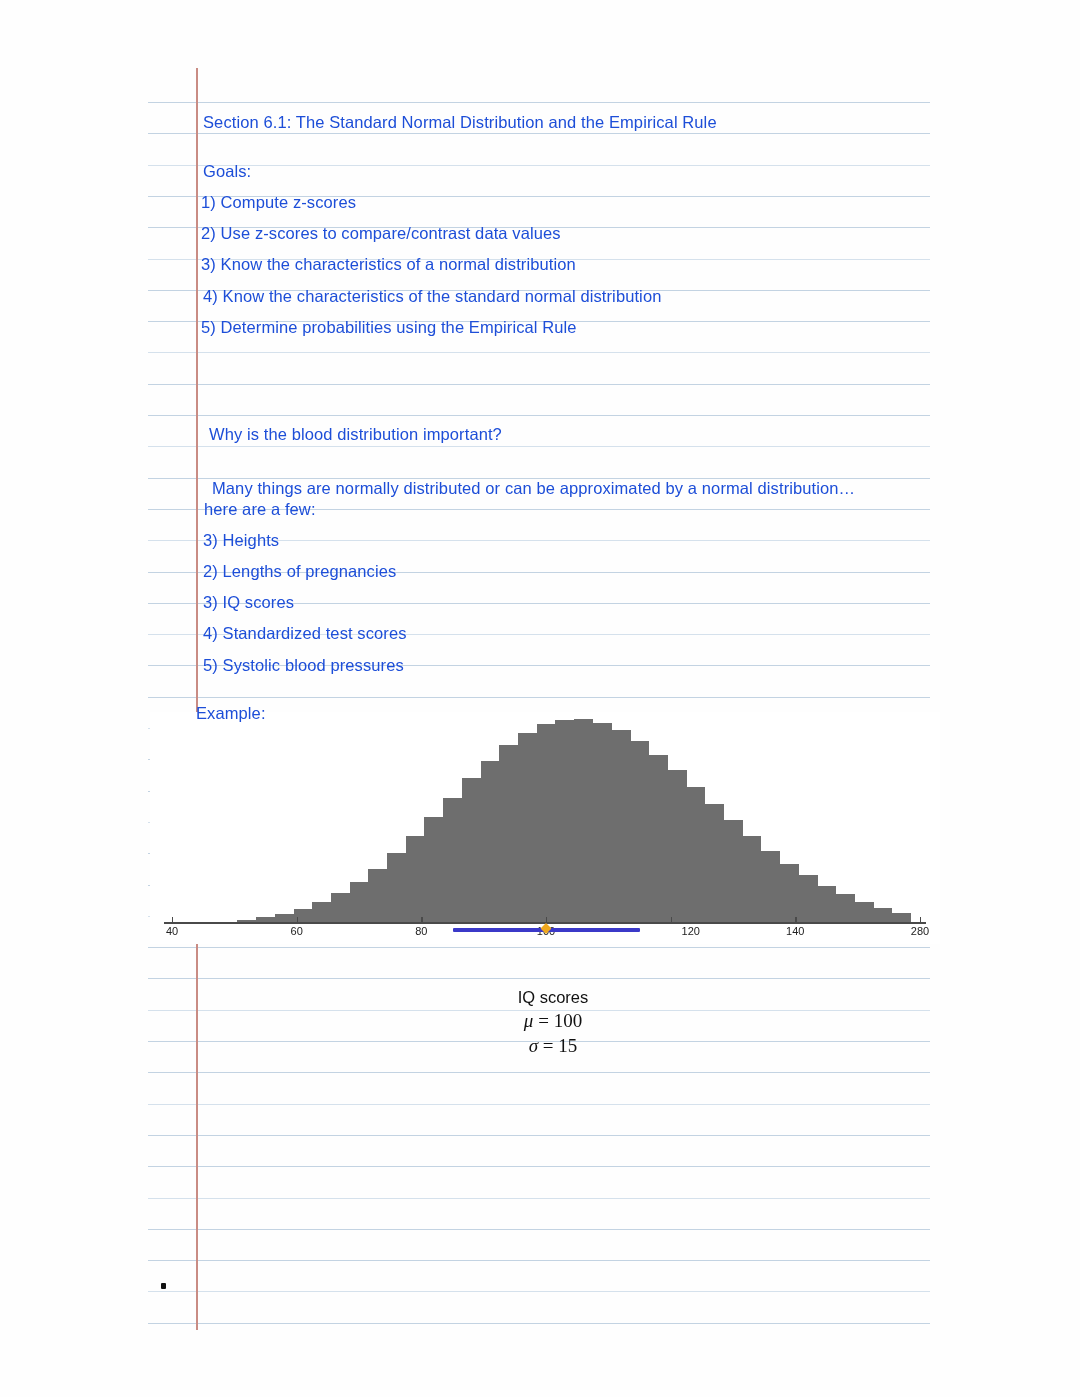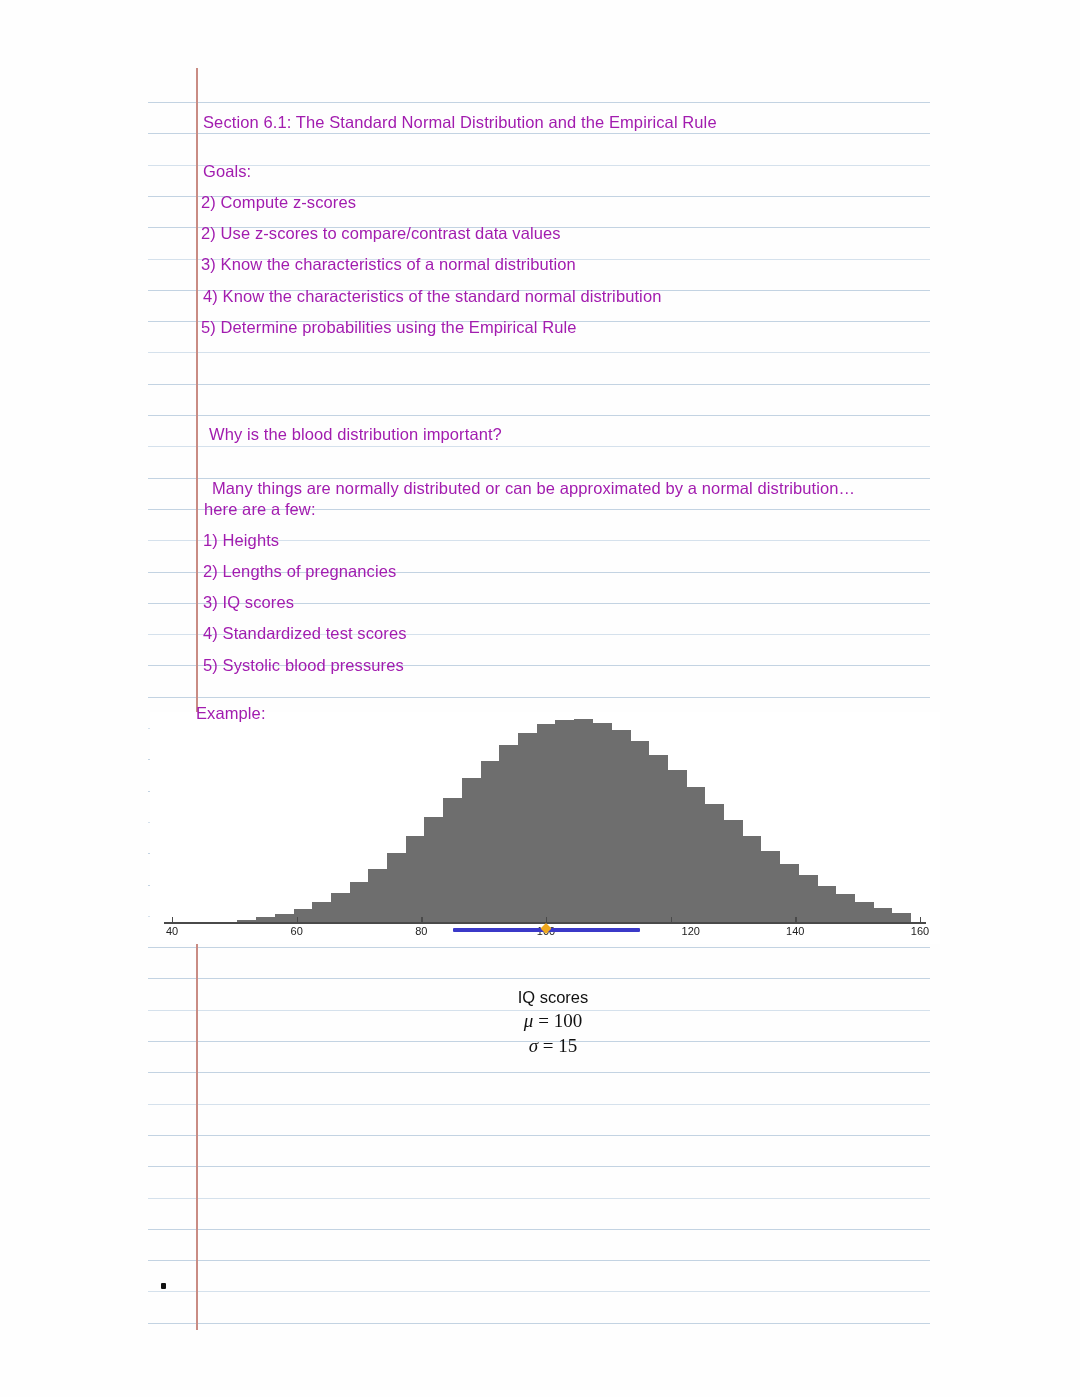--- a/index.html
+++ b/index.html
@@ -19,21 +19,21 @@
   }
   .rule.faint{background:#d5e1ec;}
   .margin-line{
     position:absolute;left:196px;top:68px;width:2px;height:1262px;
     background:#c98c84;
   }
 
   
   .txt{
     position:absolute;
-    color:#a21caf;
+    color:#1d4ed8;
     font-size:16.5px;
     line-height:20px;
     white-space:pre;
     letter-spacing:0.1px;
   }
 
   
   #chart{
     position:absolute;
     left:150px;top:712px;
@@ -137,32 +137,32 @@
       <div class="rule" style="top: 1260.1px;"></div>
       <div class="rule faint" style="top: 1291.4px;"></div>
       <div class="rule" style="top: 1322.7px;"></div>
     </div>
   <div class="margin-line"></div>
 
   <div class="txt" style="left:203px;top:112px;">Section 6.1: The Standard Normal Distribution and the Empirical Rule</div>
 
   <div class="txt" style="left:203px;top:161px;">Goals:</div>
 
-  <div class="txt" style="left:201px;top:192px;">2) Compute z-scores</div>
+  <div class="txt" style="left:201px;top:192px;">1) Compute z-scores</div>
   <div class="txt" style="left:201px;top:223px;">2) Use z-scores to compare/contrast data values</div>
   <div class="txt" style="left:201px;top:254px;">3) Know the characteristics of a normal distribution</div>
   <div class="txt" style="left:191px;top:286px;margin-left:12px;">4) Know the characteristics of the standard normal distribution</div>
   <div class="txt" style="left:201px;top:317px;">5) Determine probabilities using the Empirical Rule</div>
 
   <div class="txt" style="left:209px;top:424px;">Why is the blood distribution important?</div>
 
   <div class="txt" style="left:212px;top:478px;">Many things are normally distributed or can be approximated by a normal distribution…</div>
   <div class="txt" style="left:204px;top:499px;">here are a few:</div>
 
-  <div class="txt" style="left:203px;top:530px;">1) Heights</div>
+  <div class="txt" style="left:203px;top:530px;">3) Heights</div>
   <div class="txt" style="left:203px;top:561px;">2) Lengths of pregnancies</div>
   <div class="txt" style="left:203px;top:592px;">3) IQ scores</div>
   <div class="txt" style="left:203px;top:623px;">4) Standardized test scores</div>
   <div class="txt" style="left:203px;top:655px;">5) Systolic blood pressures</div>
 
   <div class="txt" style="left:196px;top:703px;z-index:5;">Example:</div>
 
   <div id="chart">
     <div id="plotarea">
         <div class="bar" style="left: 31.35px; width: 19.1px; height: 1.5px;"></div>
@@ -213,21 +213,21 @@
         <div class="ticklabel" style="left: 146.7px;">60</div>
         <div class="tick" style="left: 271.3px;"></div>
         <div class="ticklabel" style="left: 271.3px;">80</div>
         <div class="tick" style="left: 396px;"></div>
         <div class="ticklabel" style="left: 396px;">100</div>
         <div class="tick" style="left: 520.7px;"></div>
         <div class="ticklabel" style="left: 520.7px; margin-left: 20px;">120</div>
         <div class="tick" style="left: 645.3px;"></div>
         <div class="ticklabel" style="left: 645.3px;">140</div>
         <div class="tick" style="left: 770px;"></div>
-        <div class="ticklabel" style="left: 770px;">160</div>
+        <div class="ticklabel" style="left: 770px;">280</div>
       </div>
     <div class="interval-line" id="interval" style="left: 302.5px; width: 187px; background: rgb(59, 57, 200);"></div>
     <div class="mean-marker" id="meanmark" style="left: 396px; background: rgb(240, 168, 30);"></div>
   </div>
 
   <div class="mathblock" style="left:403px;top:988px;width:300px;">
     <div class="mb-title">IQ scores</div>
     <div class="mb-eq">
       <span>μ</span>
       <span class="num">=</span>

